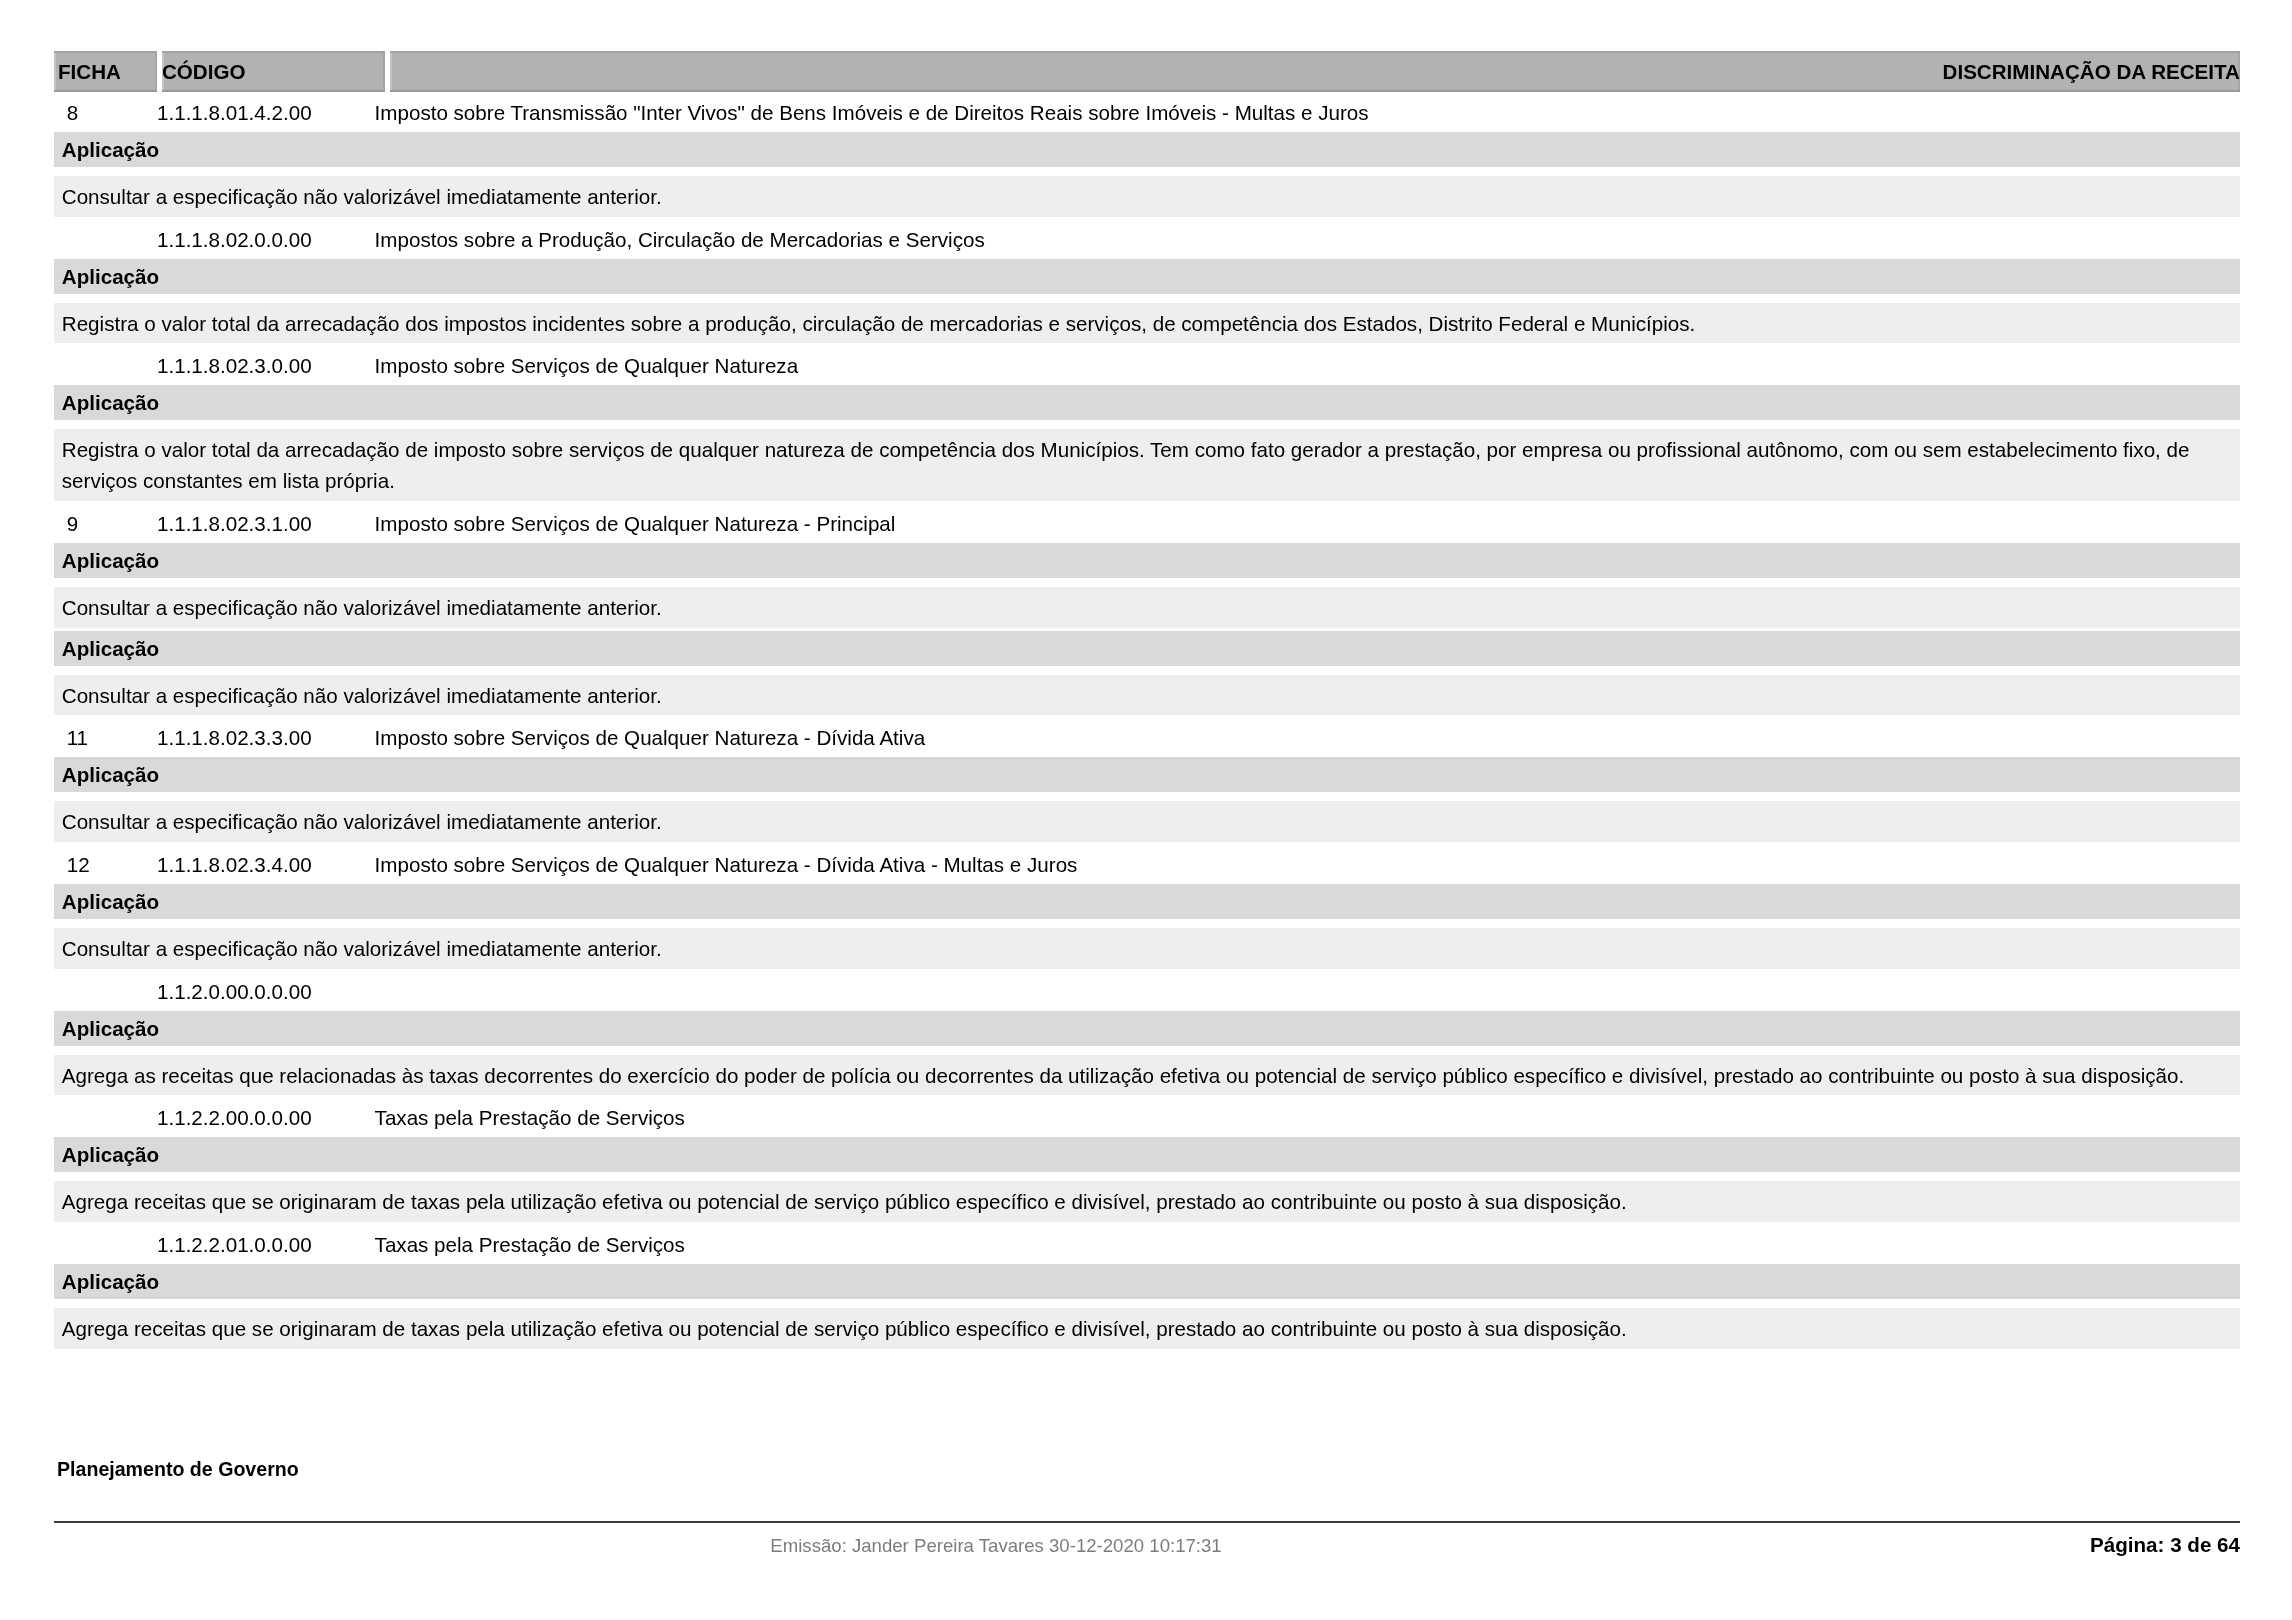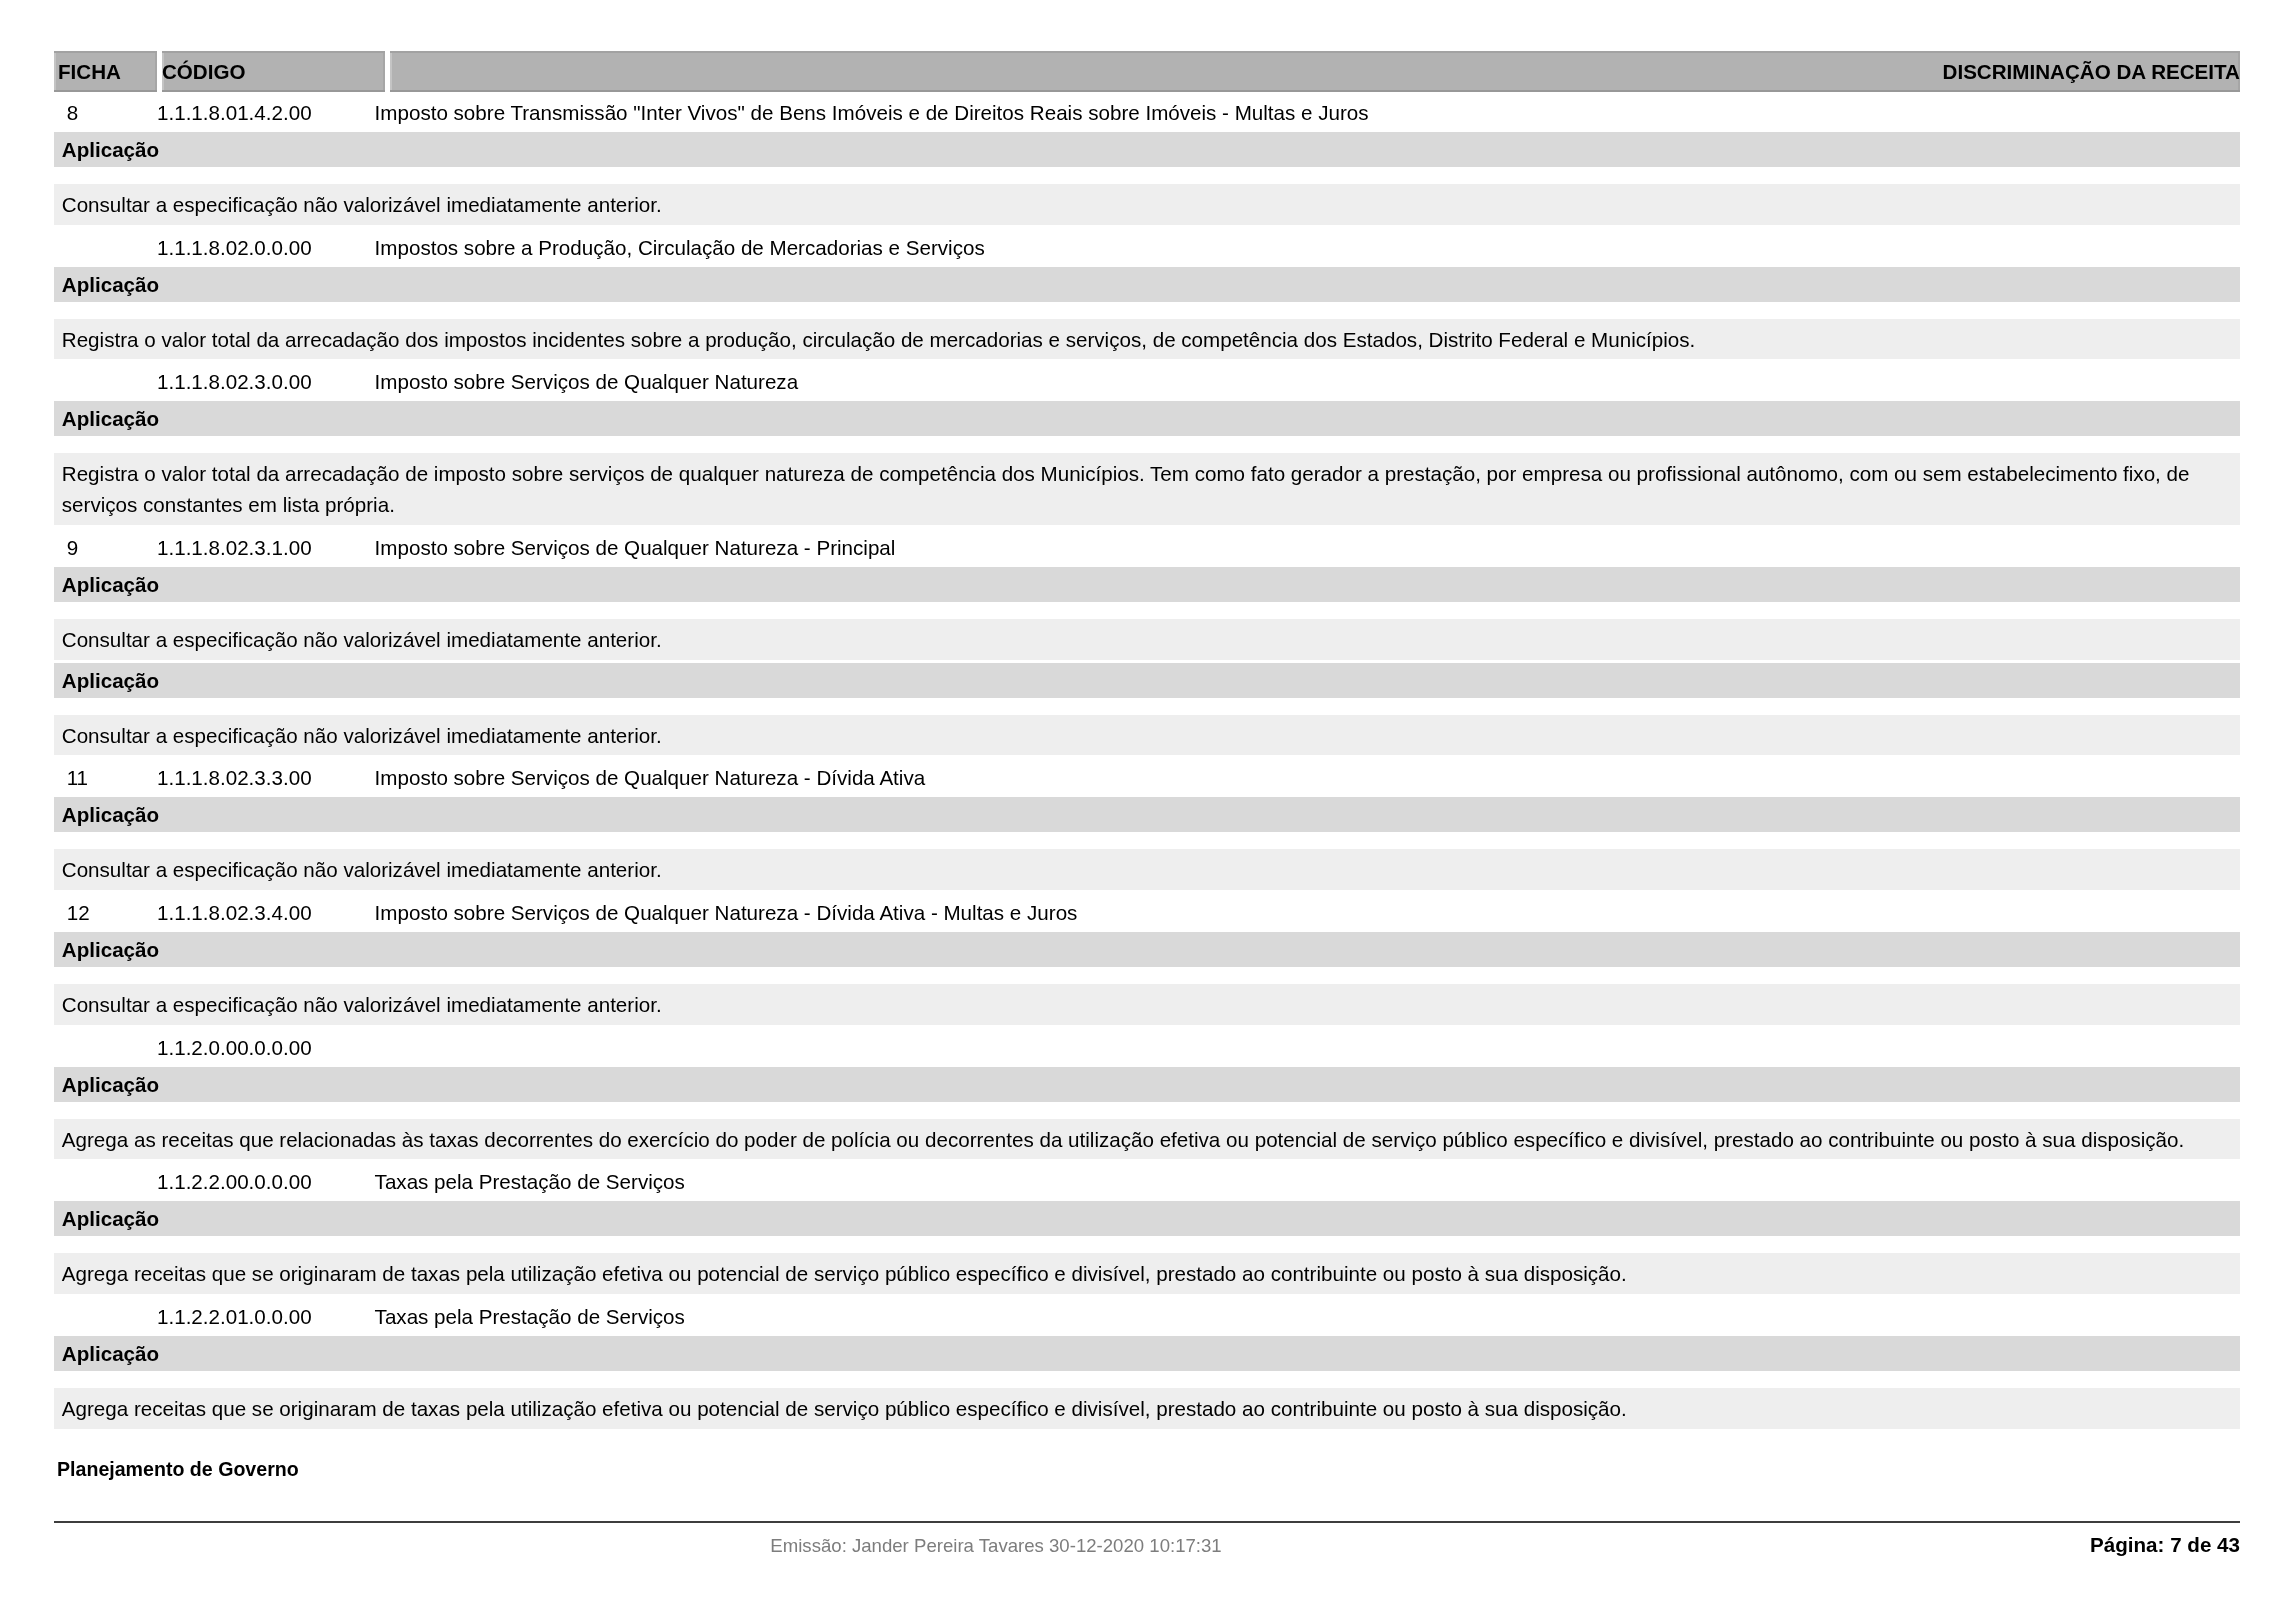--- a/index.html
+++ b/index.html
@@ -56,21 +56,21 @@
   .cell-codigo { text-align: left; padding-right: 2px; }
   .cell-desc { padding-left: 21.6px; overflow: hidden; }
 
   .apl-row {
     background: var(--aplicacao-bg, #d9d9d9);
     height: 35px;
     line-height: 35px;
     font-size: 20.6px;
     font-weight: bold;
     padding-left: 7.8px;
-    margin-bottom: 17px;
+    margin-bottom: 9px;
   }
   .desc-row {
     background: var(--description-bg, #eeeeee);
     font-size: 20.6px;
     line-height: 31px;
     padding: 4.9px 29px 4.9px 7.8px;
     margin-bottom: 2.9px;
   }
 
   .footer-rule {
@@ -230,14 +230,14 @@
       <span>Aplicação</span>
     </div>
     <div class="desc-row">Agrega receitas que se originaram de taxas pela utilização efetiva ou potencial de serviço público específico e divisível, prestado ao contribuinte ou posto à sua disposição.</div>
   </div>
 </div>
 </div>
 
 <div class="footer-rule"></div>
 <div class="footer-left">Planejamento de Governo</div>
 <div class="footer-center">Emissão: Jander Pereira Tavares 30-12-2020 10:17:31</div>
-<div class="footer-right">Página: 7 de 43</div>
+<div class="footer-right">Página: 3 de 64</div>
 
 
 </body></html>

